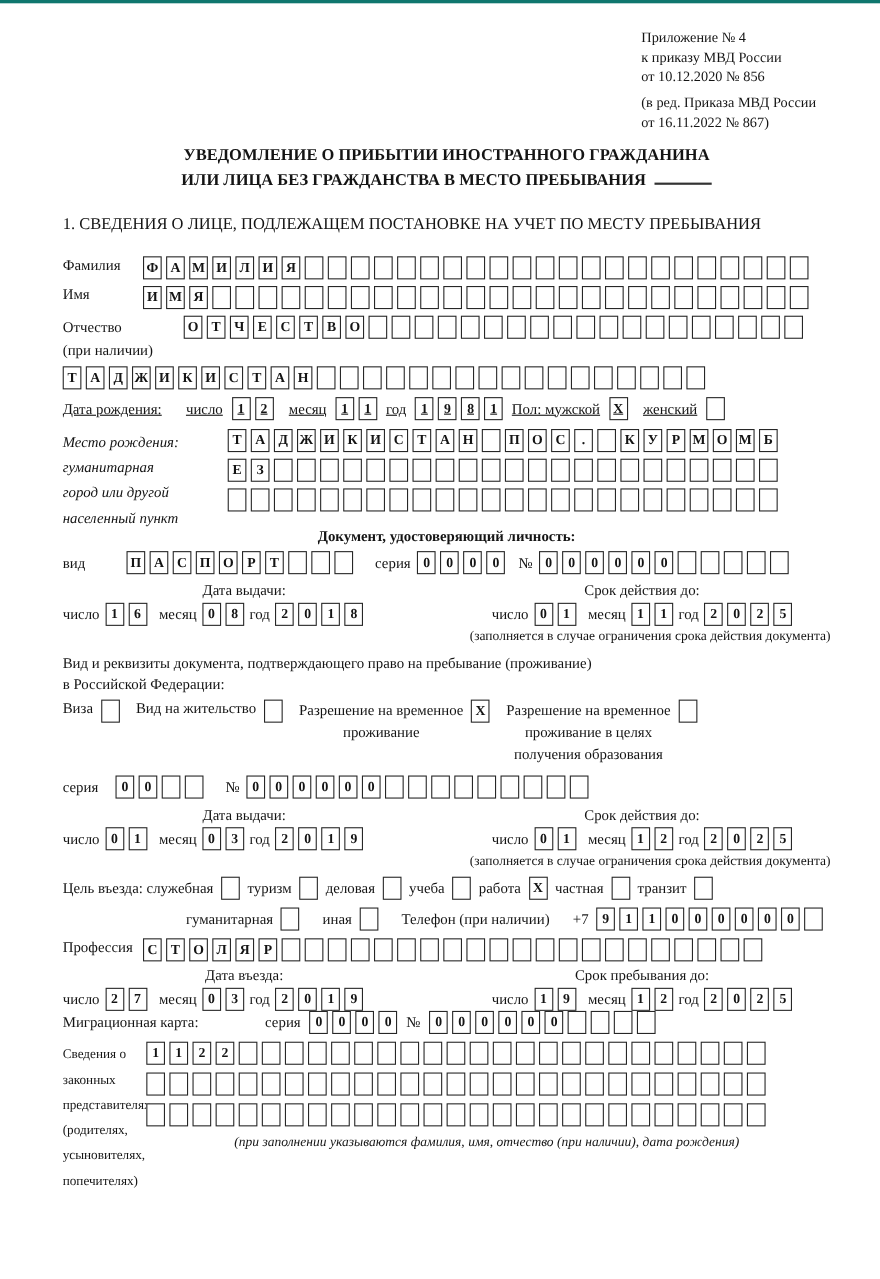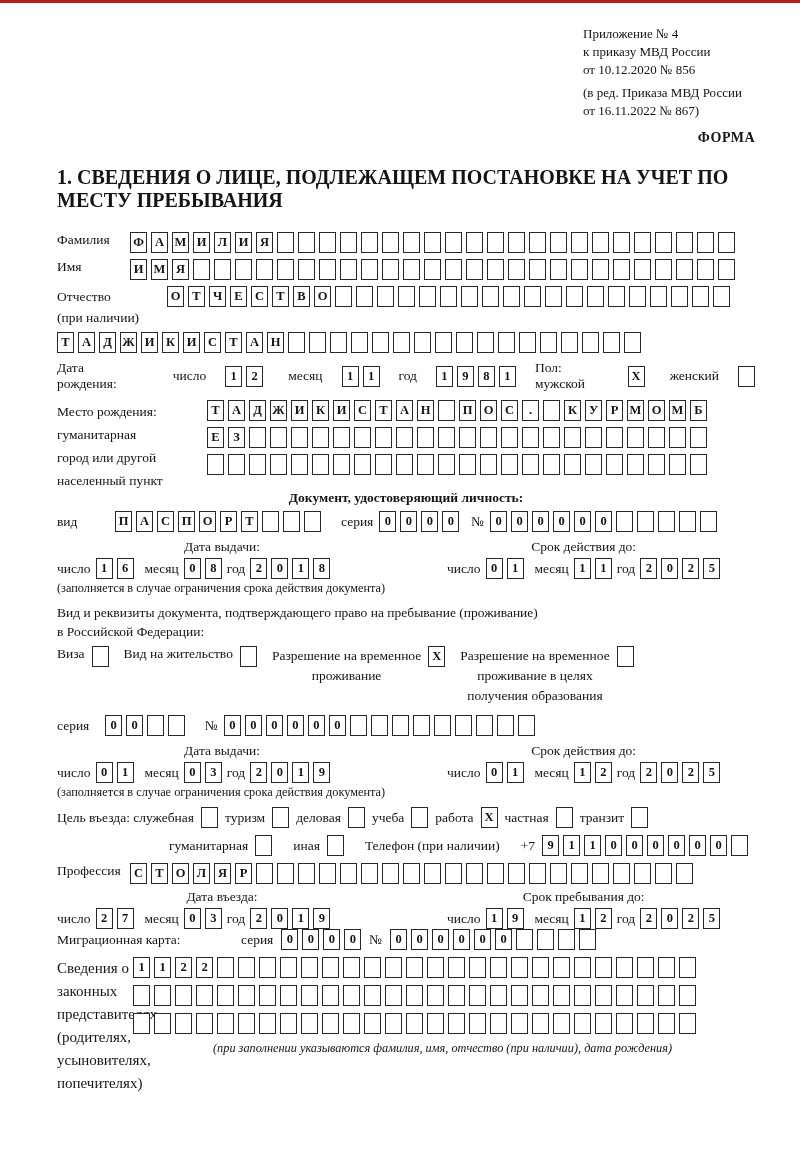--- a/index.html
+++ b/index.html
@@ -1,82 +1,85 @@
 <!DOCTYPE html>
 <html><head>
 <meta charset="utf-8">
 <style>
   html,body{margin:0;padding:0;background:#fff;}
   .page{
     width:800px;height:1163px;box-sizing:border-box;background:#fff;
-    border-top:3px solid #b91c1c;
+    border-top:3px solid #0f766e;
     padding:22px 45px 20px 57px;
     font-family:"Liberation Serif","DejaVu Serif",serif;color:#141414;
     overflow:hidden;position:relative;
   }
   .ref{margin-left:auto;width:172px;font-size:13px;line-height:18px;}
   .ref .g2{margin-top:5px;}
   .forma{text-align:right;font-weight:bold;font-size:14px;margin-top:10px;letter-spacing:.5px;}
   .title{text-align:center;font-weight:bold;font-size:15px;line-height:23px;margin-top:10px;}
   .blank{display:inline-block;width:52px;border-bottom:2px solid #333;height:12px;margin-left:8px;}
-  .sec1{font-weight:bold;font-size:20px;margin:20px 0 20px 0;}
+  .sec1{font-weight:normal;font-size:15px;margin:20px 0 20px 0;}
   .lbl{font-size:13.5px;}
   .row{display:flex;align-items:flex-start;margin-bottom:6px;}
   .cells{display:flex;gap:4px;flex:none;}
   .cell{
     flex:none;width:15px;height:19px;border:1.7px solid #272727;
     text-align:center;font-size:12.5px;line-height:19px;font-weight:600;
     background:#fff;
   }
   .w73{width:73px;flex:none;}
   .w110{width:110px;flex:none;}
   .w93{width:93px;flex:none;}
   .w150{width:150px;flex:none;}
   .lblcol{display:flex;flex-direction:column;flex:none;font-size:13.5px;line-height:21px;}
-  .inline{display:flex;align-items:center;gap:19px;font-size:13.5px;}
+  .inline{display:flex;align-items:center;gap:8px;font-size:13.5px;text-decoration:underline;}
   .bp{display:flex;align-items:flex-start;height:86px;margin-bottom:4px;}
-  .bp .lblcol{line-height:23px;}
+  .bp .lblcol{line-height:23px;font-style:italic;}
   .bp-rows .cells{margin-bottom:6px;}
   .doc-h{text-align:center;font-weight:bold;font-size:13.5px;margin:0 0 5px 0;}
   .r-vid{display:flex;align-items:center;gap:6px;margin-bottom:7px;font-size:13.5px;}
   .ml14{margin-left:14px;}
   .ml6{margin-left:6px;}
   .datepair{display:flex;margin-bottom:2px;}
   .dp-l{width:330px;flex:none;}
   .dp-r{margin-left:60px;}
   .dp-t{text-align:center;font-size:13.5px;margin-bottom:3px;}
   .dp-row{display:flex;align-items:center;gap:5px;font-size:13.5px;}
-  .note{text-align:left;font-size:12.3px;margin:2px 0 7px 0;}
+  .note{text-align:right;font-size:12.3px;margin:2px 0 7px 0;}
   .rd{font-size:13.5px;line-height:19px;}
   .permits{display:flex;align-items:flex-start;gap:15px;font-size:13.5px;margin:5px 0 9px 0;}
   .pitem{display:flex;align-items:flex-start;gap:7px;}
   .pc{text-align:center;line-height:20px;}
   .purpose{display:flex;align-items:center;gap:7px;font-size:13.5px;margin-bottom:7px;}
   .indent112{margin-left:112px;}
   .mig{display:flex;align-items:center;gap:8px;font-size:13.5px;margin-bottom:7px;}
   .reps{display:flex;align-items:flex-start;}
-  .reps .lblcol{width:76px;line-height:23px;font-size:15px;}
+  .reps .lblcol{width:76px;line-height:23px;font-size:12px;}
   .reps-rows .cells{margin-bottom:7px;}
   .reps-note{font-size:12.3px;margin:3px 0 0 80px;}
 </style>
 </head>
 <body>
 
 <div class="page">
 
   <div class="ref">
     <div>Приложение № 4</div>
     <div>к приказу МВД России</div>
     <div>от 10.12.2020 № 856</div>
     <div class="g2">(в ред. Приказа МВД России</div>
     <div>от 16.11.2022 № 867)</div>
   </div>
 
-  <div class="forma">ФОРМА</div>
-
+
+  <div class="title">
+    <div>УВЕДОМЛЕНИЕ О ПРИБЫТИИ ИНОСТРАННОГО ГРАЖДАНИНА</div>
+    <div><span>ИЛИ ЛИЦА БЕЗ ГРАЖДАНСТВА В МЕСТО ПРЕБЫВАНИЯ</span><span class="blank"></span></div>
+  </div>
 
   <div class="sec1">1. СВЕДЕНИЯ О ЛИЦЕ, ПОДЛЕЖАЩЕМ ПОСТАНОВКЕ НА УЧЕТ ПО МЕСТУ ПРЕБЫВАНИЯ</div>
 
   <div class="row">
     <span class="lbl w73">Фамилия</span>
     <span class="cells">
         <span class="cell">Ф</span>
         <span class="cell">А</span>
         <span class="cell">М</span>
         <span class="cell">И</span>

